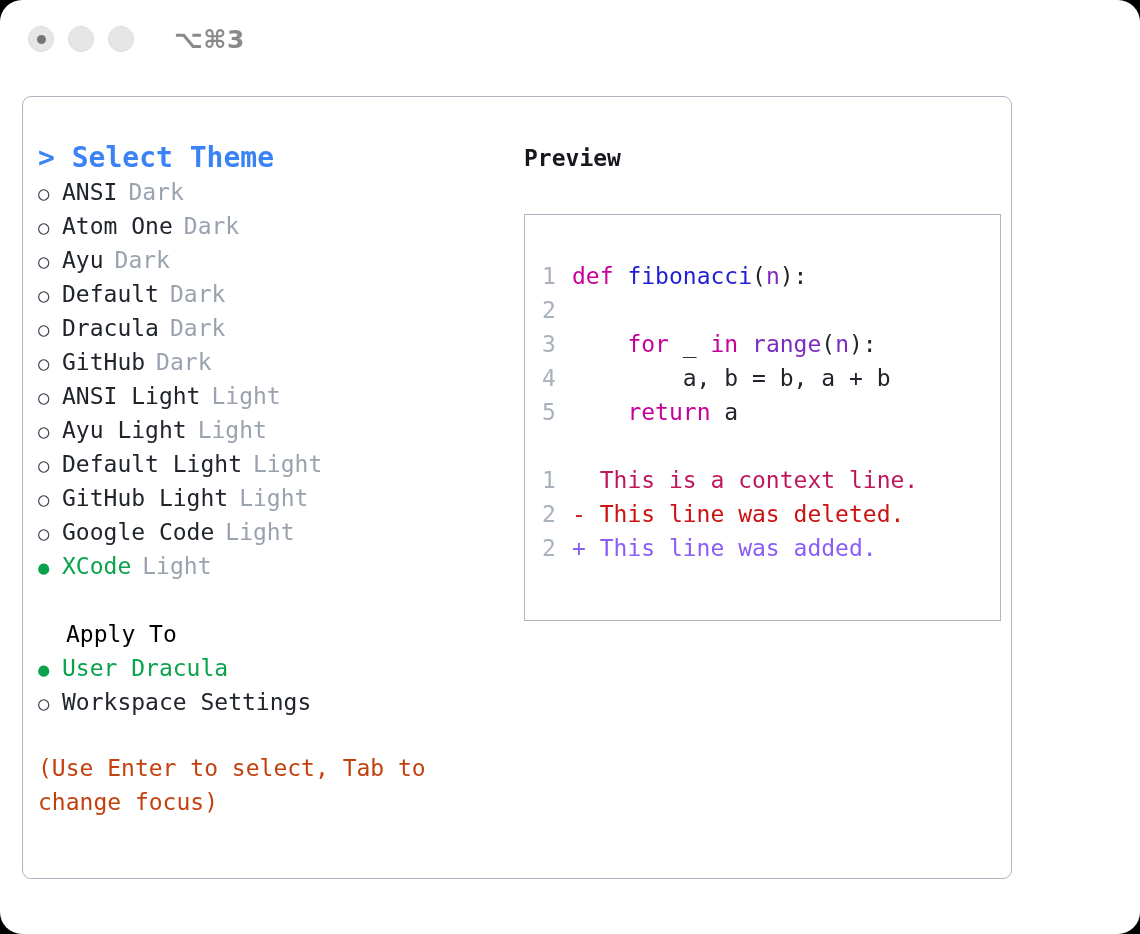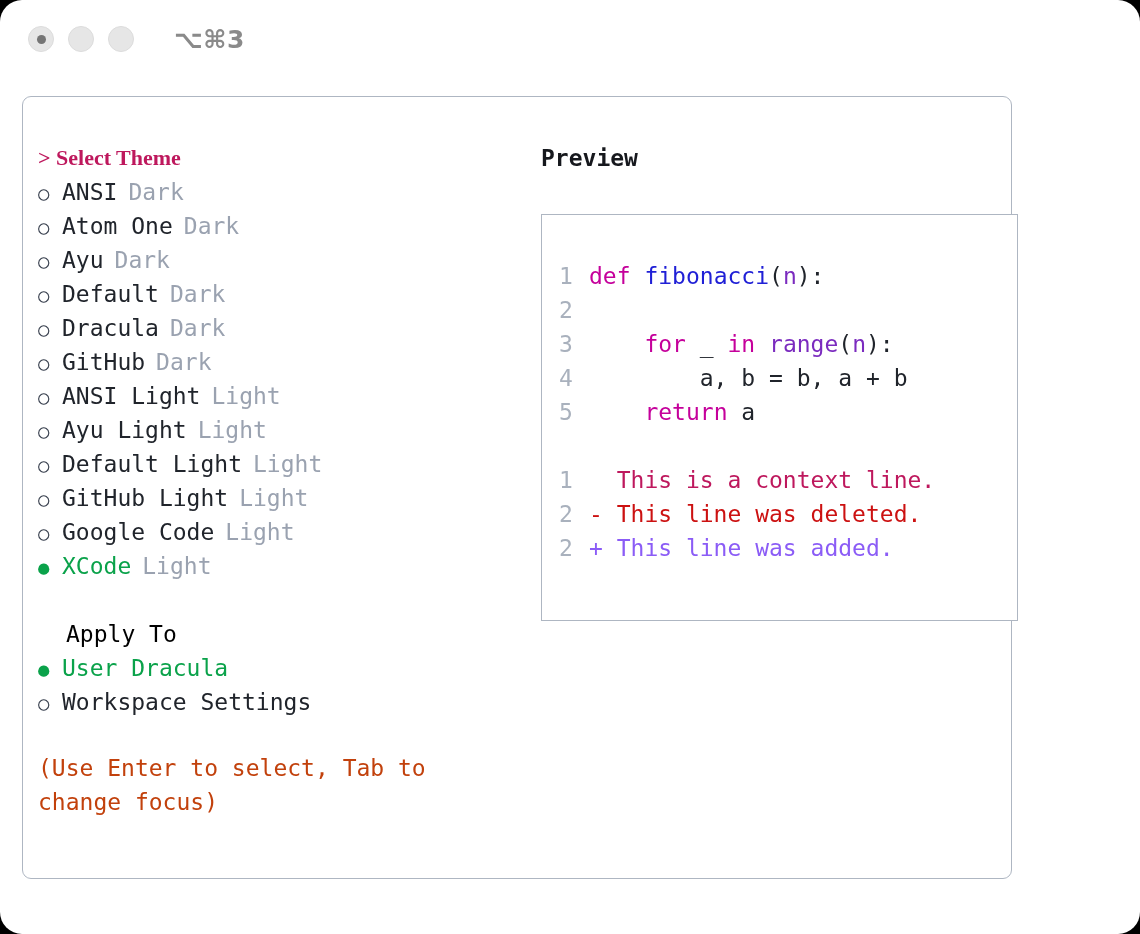--- a/index.html
+++ b/index.html
@@ -84,27 +84,26 @@
   }
 
   
   .left-col {
     position: absolute;
     left: 15px;
     top: 44px;
     width: 440px;
   }
   .section-title {
-    font-size: 22px;
+    font-size: 28px;
     font-weight: bold;
-    color: #be185d;
-    white-space: pre;
-    line-height: 34px;
-    height: 34px;
-    font-family: Liberation Serif, serif;
+    color: #3b82f6;
+    white-space: pre;
+    line-height: 34px;
+    height: 34px;
   }
   .opt-row {
     display: flex;
     align-items: baseline;
     line-height: 34px;
     height: 34px;
     font-size: 23px;
     white-space: pre;
   }
   .bullet {
@@ -142,21 +141,21 @@
     font-size: 23px;
     line-height: 34px;
     color: #c2410c;
     width: 408px;
     white-space: pre-wrap;
   }
 
   
   .right-col {
     position: absolute;
-    left: 486px;
+    left: 469px;
     top: 44px;
     width: 490px;
     padding-left: 32px;
   }
   .preview-title {
     font-size: 23px;
     font-weight: bold;
     color: #16181d;
     line-height: 34px;
     margin-bottom: 39px;

